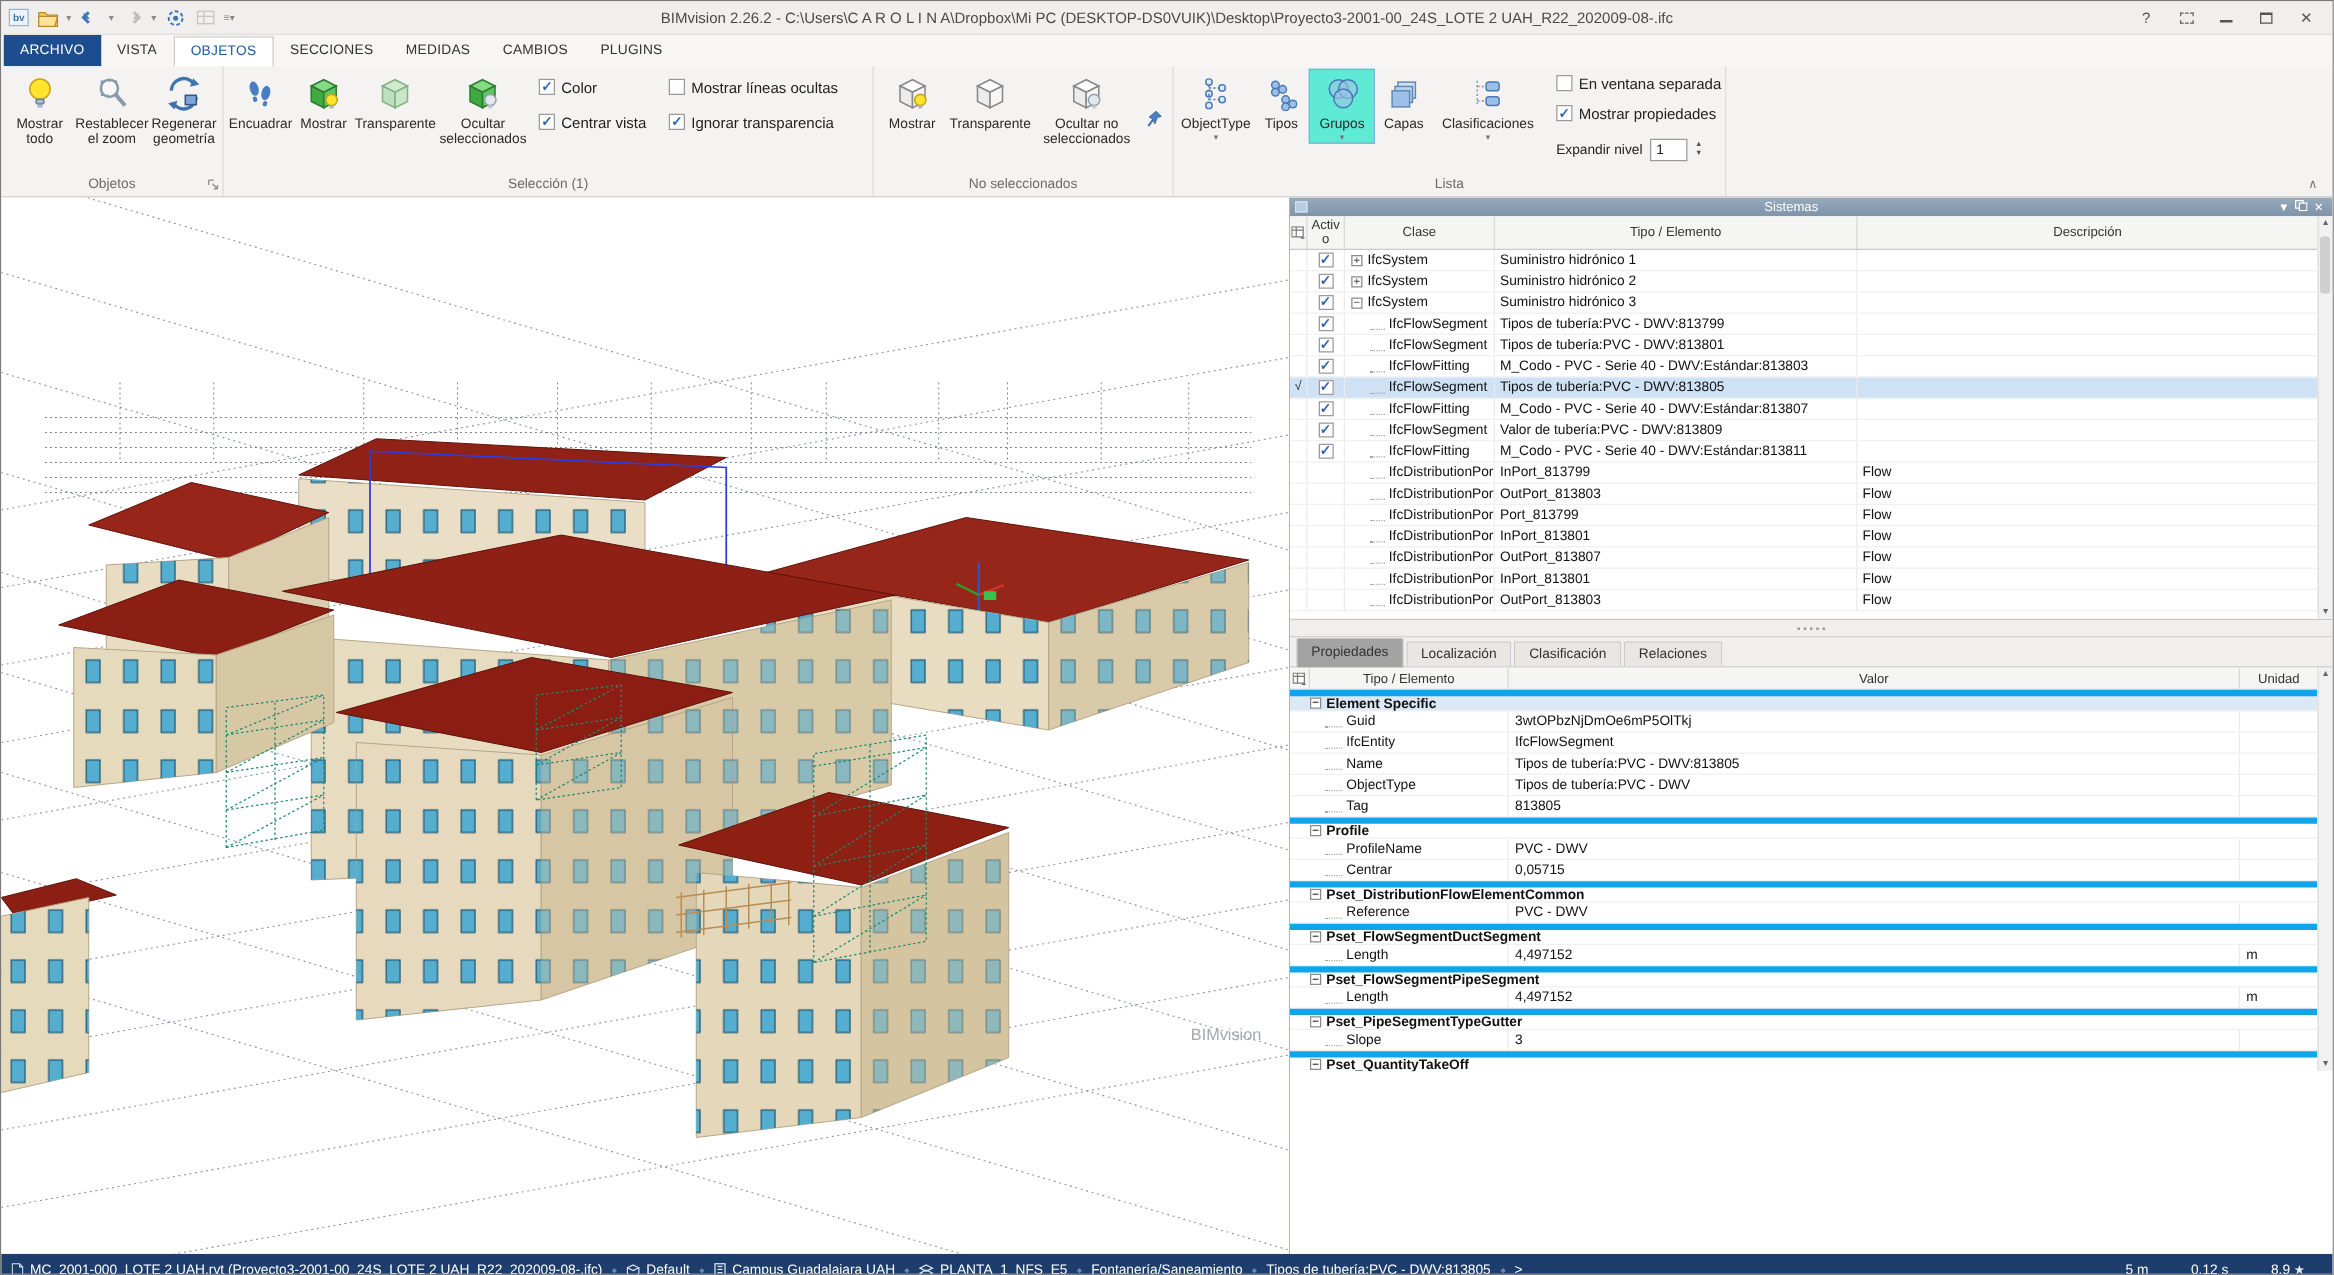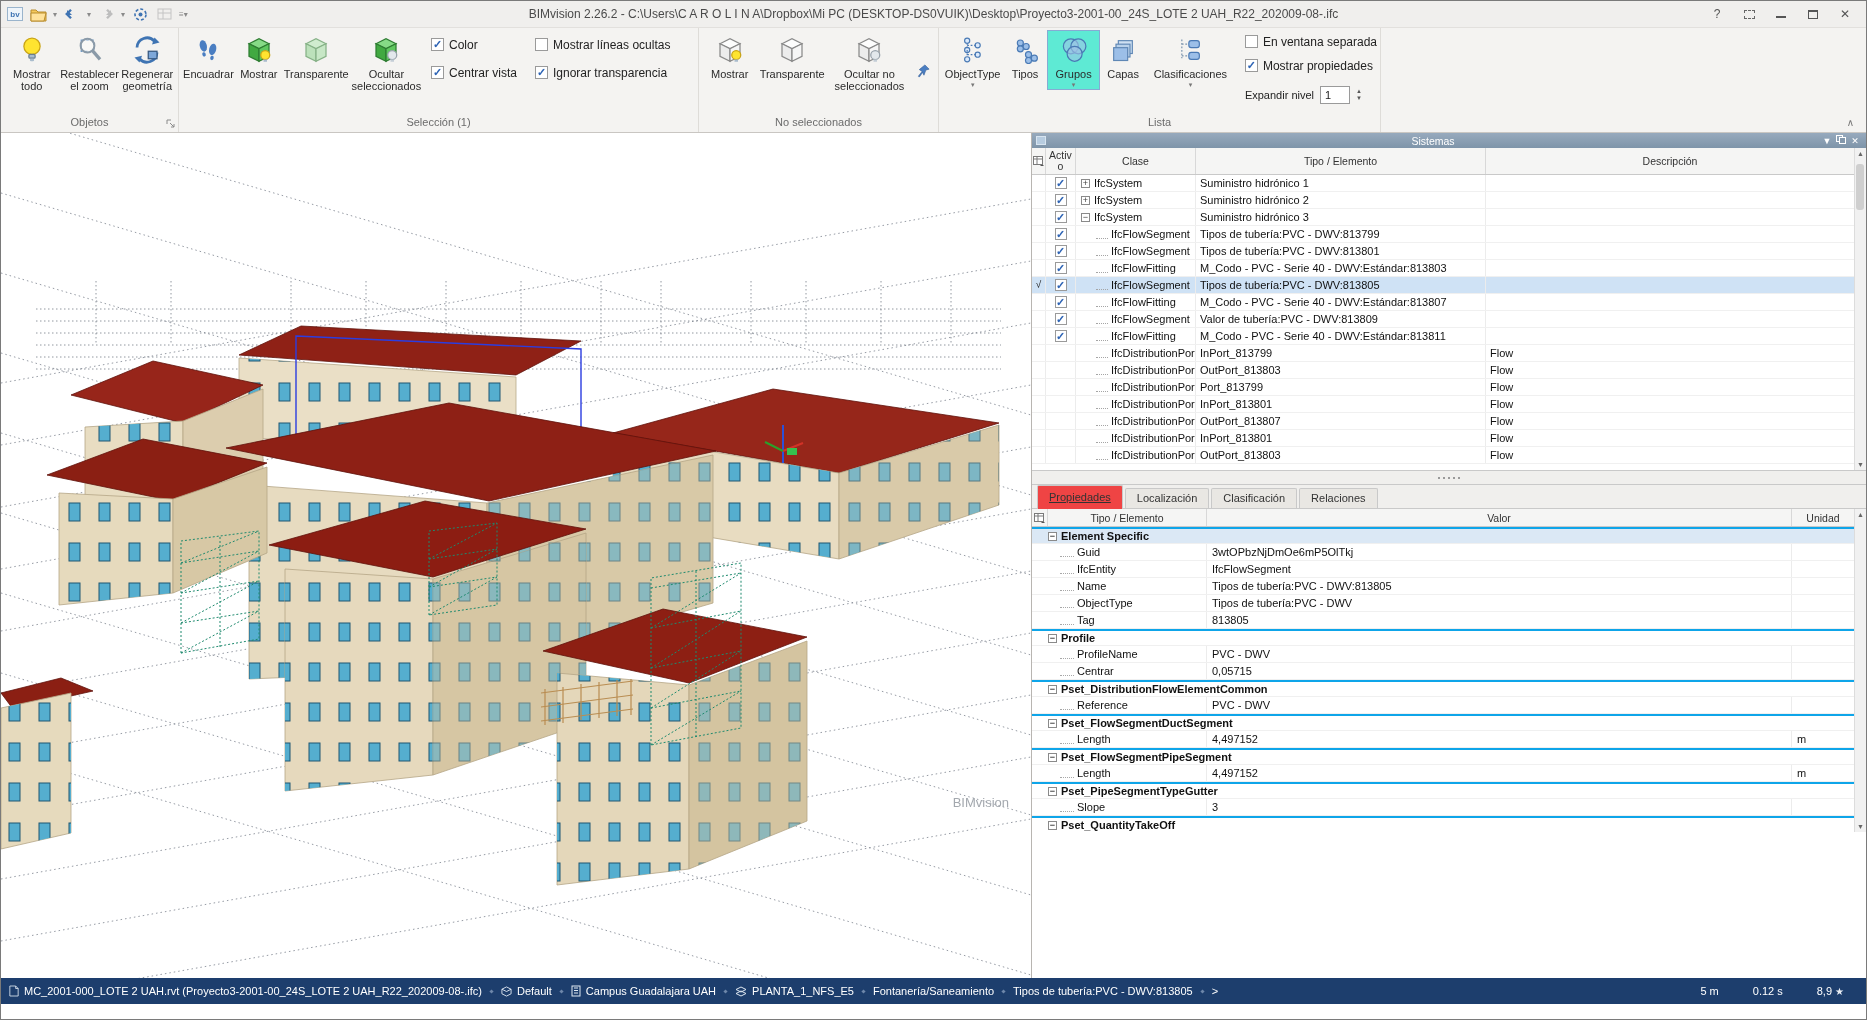--- a/index.html
+++ b/index.html
@@ -84,31 +84,31 @@
   .vscroll { position:absolute; top:0; right:0; bottom:0; width:12px; background:#f1f1f1; border-left:1px solid #dcdcdc; display:flex; flex-direction:column; align-items:center; justify-content:space-between; font-size:7px; color:#666; padding:2px 0; }
   .vthumb { position:absolute; top:16px; right:2px; width:8px; height:46px; background:#cfcfcf; border-radius:3px; }
 
   
   .split { height:14px; background:#f0efed; border-bottom:1px solid #c9c9c9; display:flex; align-items:center; justify-content:center; gap:3px; }
   .split i { width:2px; height:2px; background:#9a9a9a; display:block; }
 
   
   .ptabs { height:24px; background:#f0efed; display:flex; align-items:flex-end; padding-left:5px; gap:2px; border-bottom:1px solid #c9c9c9; }
   .ptab { height:20px; line-height:19px; padding:0 11px; font-size:11px; background:#e9e7e3; border:1px solid #c9c9c9; border-bottom:none; border-radius:2px 2px 0 0; color:#333; }
-  .ptab.active { background:#ef4444; height:24px; line-height:22px; margin-bottom:-1px;text-decoration:underline; }
+  .ptab.active { background:#a3a3a3; height:24px; line-height:22px; margin-bottom:-1px; }
   .phead { display:flex; height:18px; background:#f5f5f4; border-bottom:1px solid #c9c9c9; font-size:10.5px; color:#333; margin-right:12px; }
   .phead > span { display:flex; align-items:center; justify-content:center; border-right:1px solid #d8d8d8; }
   .ph-ic { width:16px; flex:none; }
   .ph-name { width:159px; flex:none; }
   .ph-val { flex:1; }
   .ph-unit { width:62px; flex:none; border-right:none !important; }
   .proptable { position:relative; height:323px; overflow:hidden; }
   .prows { margin-right:12px; }
   .pr { display:flex; height:17px; line-height:16px; font-size:11px; color:#111; border-bottom:1px solid #f0f0f0; align-items:center; }
-  .pr.grp { font-weight:bold; border-top:2px solid #0ea5e9; }
+  .pr.grp { font-weight:bold; border-top:5px solid #0ea5e9; }
   .pr.grp.hl { background:#dbe8f5; }
   .pr.grp .exp { margin-left:16px; }
   .g-label { white-space:nowrap; }
   .pc-name { width:175px; flex:none; display:flex; align-items:center; overflow:hidden; white-space:nowrap; border-right:1px solid #ececec; height:100%; }
   .ptwig { margin-left:28px; width:14px; height:9px; border-bottom:1px dotted #a8a8a8; margin-right:3px; flex:none; }
   .pc-val { flex:1; padding-left:5px; border-right:1px solid #ececec; overflow:hidden; white-space:nowrap; height:100%; }
   .pc-unit { width:62px; flex:none; padding-left:5px; height:100%; }
   .pfill { flex:1; background:#fff; }
 
   
@@ -173,20 +173,29 @@
       <span class="wb">
           <span class="wb-min"></span>
         </span>
       <span class="wb">
           <span class="wb-max"></span>
         </span>
       <span class="wb">✕</span>
     </div>
   </div>
 
+  <div class="tabrow">
+    <span class="mtab archivo">ARCHIVO</span>
+    <span class="mtab">VISTA</span>
+    <span class="mtab active">OBJETOS</span>
+    <span class="mtab">SECCIONES</span>
+    <span class="mtab">MEDIDAS</span>
+    <span class="mtab">CAMBIOS</span>
+    <span class="mtab">PLUGINS</span>
+  </div>
 
   <div class="ribbon">
 
     <div class="rgroup" style="width:178px">
       <div class="rgroup-body">
         <div class="rbtn">
           <span class="ric">
               <svg width="30" height="30" viewBox="0 0 24 24">
                 <circle cx="12" cy="9" r="6.5" fill="#ffe430" stroke="#c9a416"></circle>
                 <rect x="9.5" y="15.5" width="5" height="3" rx="1" fill="#a9bccd" stroke="#6b7f92"></rect>

